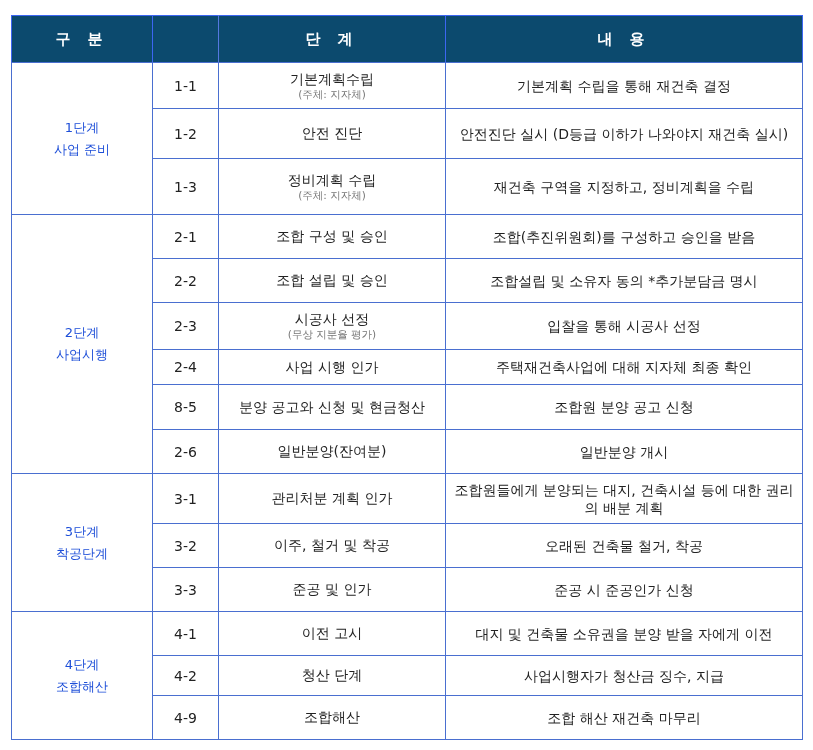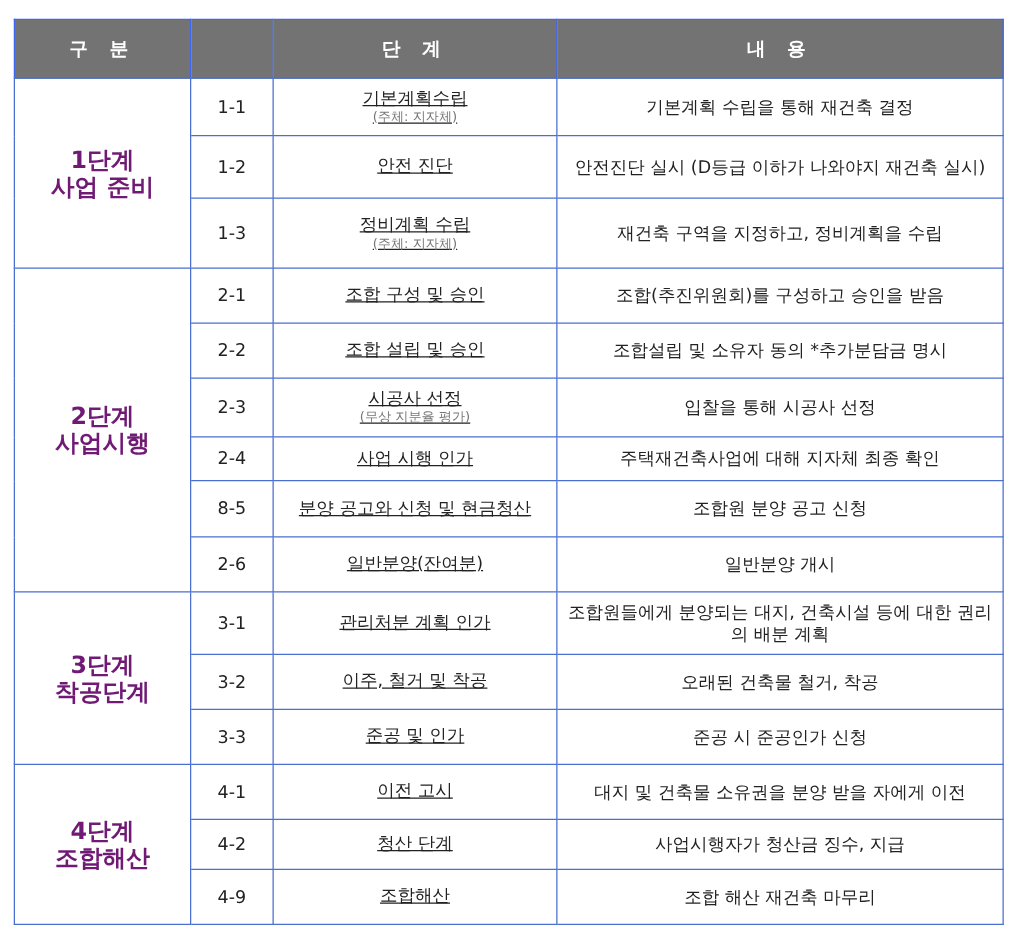--- a/index.html
+++ b/index.html
@@ -23,45 +23,44 @@
       border-collapse: collapse;
       table-layout: fixed;
     }
     table.main th, table.main td {
       border: 1.5px solid #4a6fd0;
       text-align: center;
       vertical-align: middle;
       padding: 0 6px;
     }
     table.main thead th {
-      background: #737373;
+      background: #0c4a6e;
       color: #ffffff;
       font-weight: bold;
       font-size: 15px;
       height: 46px;
       letter-spacing: 6px;
       border-color: #3d66f2;
       border-bottom: 1.5px solid #4a6fd0;
     }
     table.main thead th.empty { border-left: 1.5px solid #5578e0; border-right: 1.5px solid #5578e0; }
     td.group {
-      font-weight: bold;
-      font-size: 19px;
+      font-weight: normal;
+      font-size: 13px;
       line-height: 22px;
-      color: #701a75;
+      color: #1d4ed8;
     }
     td.step-no {
       font-size: 14px;
       color: #222;
     }
     td.step-name {
       font-size: 14px;
       line-height: 17px;
       color: #222;
-      text-decoration: underline;
     }
     td.step-name .sub {
       display: block;
       font-size: 10.5px;
       color: #777;
       line-height: 13px;
     }
     td.desc {
       font-size: 14px;
       line-height: 18px;

